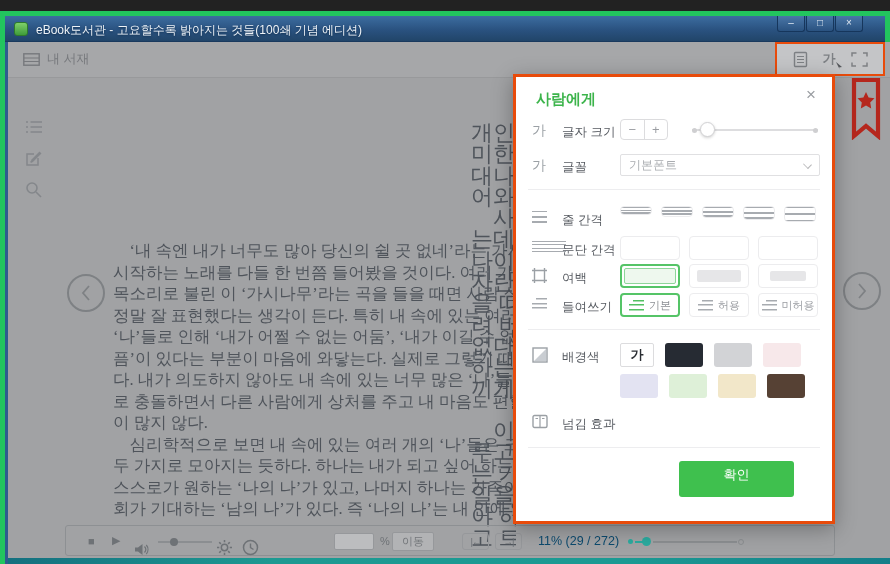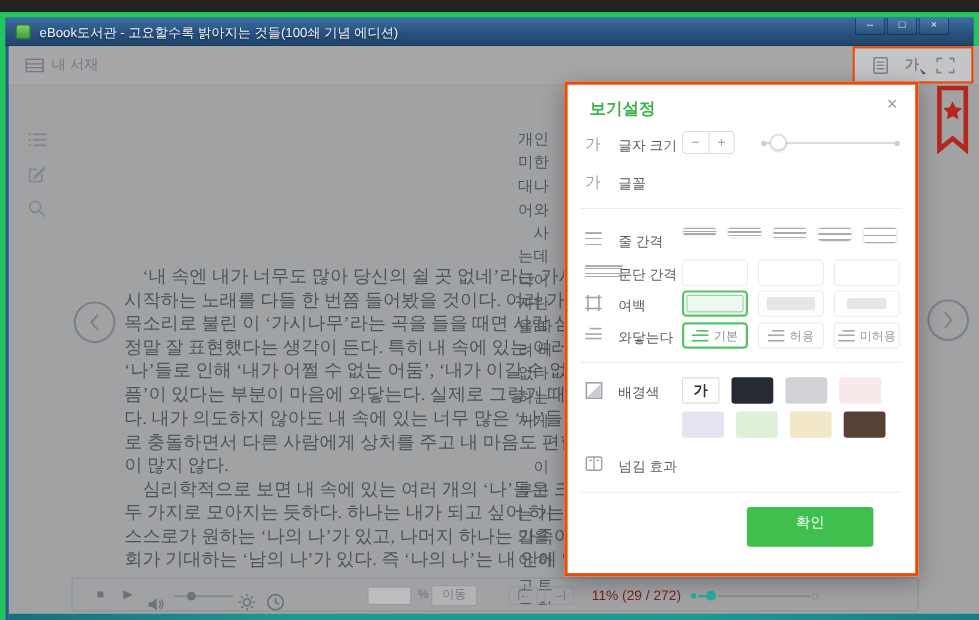--- a/index.html
+++ b/index.html
@@ -39,21 +39,21 @@
   
   .book { position:absolute; left:0; top:36px; width:884px; height:480px;
           font-family:"Liberation Serif", serif; color:#4f545b; }
   .chapter { position:absolute; right:424px; top:38px; text-align:right; }
   .chapter span { display:inline-block; background:#aeb0b2; color:#4b5056; font-size:17px;
                   padding:1px 9px 3px; margin-bottom:7px; letter-spacing:1px; }
   .left-col { position:absolute; left:105px; top:162px; width:360px; white-space:pre;
               font-size:16.5px; }
   .left-col .bline { height:21.5px; min-height:21.5px; }
   .right-col { position:absolute; left:463px; top:40px; width:45px; height:432px;
-               overflow:hidden; white-space:pre; font-size:14px; }
+               overflow:hidden; white-space:pre; font-size:22px; }
   .right-col .bline { height:21.3px; min-height:21.3px; }
 
   .nav-circle { position:absolute; width:38px; height:38px; border-radius:50%;
                 border:2px solid #7e8184; color:#7e8184;
                 display:flex; align-items:center; justify-content:center; }
   .nav-prev { left:59px; top:232px; }
   .nav-next { left:835px; top:230px; }
   .bookmark { position:absolute; left:843px; top:36px; }
 
   
@@ -140,21 +140,21 @@
   .vol-dot { position:absolute; left:12px; top:-3px; width:8px; height:8px; border-radius:50%; background:#6e7276; }
   .tb-gear { left:150px; } .tb-clock { left:176px; }
   .pct-input { position:absolute; left:268px; top:7px; width:40px; height:17px; background:#bcbdbf;
                border:1px solid #96989b; border-radius:2px; font-size:11px; padding:0 3px; color:#55585c; }
   .pct-sign { left:314px; font-size:11px; }
   .go-btn { position:absolute; left:326px; top:6px; width:42px; height:19px; border:1px solid #96989b;
             border-radius:2px; background:#b2b3b5; color:#74777b; font-size:11px; text-align:center; line-height:17px; }
   .jump { position:absolute; top:7px; width:27px; height:17px; border:1px solid #96989b; border-radius:3px;
           font-size:9.5px; text-align:center; line-height:15px; color:#6e7276; letter-spacing:-1px; }
   .jump-start { left:396px; } .jump-end { left:429px; }
-  .progress-text { left:472px; font-size:12.5px; color:#7f1d1d; }
+  .progress-text { left:472px; font-size:12.5px; color:#0c4a6e; }
   .pg-dot1 { position:absolute; left:562px; top:13px; width:5px; height:5px; border-radius:50%; background:#2bab9f; }
   .pg-dash { position:absolute; left:569px; top:15px; width:8px; height:2px; background:#2bab9f; }
   .pg-handle { position:absolute; left:576px; top:11px; width:9px; height:9px; border-radius:50%; background:#2bab9f; }
   .pg-track { position:absolute; left:587px; top:15px; width:84px; height:1.5px; background:#8b8e91; }
   .pg-mark { position:absolute; left:672px; top:12.5px; width:6px; height:6px; border-radius:50%;
              border:1px solid #8b8e91; }
 
   .teal-strip { position:absolute; left:0; top:516px; width:884px; height:10px;
                 background:linear-gradient(90deg,#14707f,#1d9a92 30%,#1b9a93 70%,#147e89); }
 </style>
@@ -264,37 +264,41 @@
       <div class="pg-dash"></div>
       <div class="pg-handle"></div>
       <div class="pg-track"></div>
       <div class="pg-mark"></div>
     </div>
 
     <div class="teal-strip"></div>
   </div>
 
   <div class="panel">
-    <div class="panel-title">보기설정</div>
+    <div class="panel-title">사람에게</div>
     <div class="panel-close">×</div>
 
     <span class="prow-icon" style="top:45px">가</span>
     <span class="prow-label" style="top:47px">글자 크기</span>
     <div class="stepper">
       <span>−</span>
       <span>+</span>
     </div>
     <div class="fs-slider">
       <div class="fs-dot" style="left:0"></div>
       <div class="fs-handle"></div>
       <div class="fs-dot" style="right:0"></div>
     </div>
 
     <span class="prow-icon" style="top:80px">가</span>
     <span class="prow-label" style="top:82px">글꼴</span>
+    <div class="dropdown" style="top:77px">
+      <span>기본폰트</span>
+      <span class="dd-chev"></span>
+    </div>
 
     <div class="pdivider" style="top:112px"></div>
 
     <span class="prow-icon ls4" style="top:134px"></span>
     <span class="prow-label" style="top:135px">줄 간격</span>
     <div class="opt-row" style="top:129px">
         <div class="opt-btn sq ls1">
           <span class="ic"></span>
         </div>
         <div class="opt-btn sq ls2">
@@ -335,21 +339,21 @@
         </div>
         <div class="opt-btn wd m2">
           <div class="inner"></div>
         </div>
         <div class="opt-btn wd m3">
           <div class="inner"></div>
         </div>
       </div>
 
     <span class="prow-icon ind-i" style="top:221px"></span>
-    <span class="prow-label" style="top:222px">와닿는다</span>
+    <span class="prow-label" style="top:222px">들여쓰기</span>
     <div class="opt-row" style="top:216px">
         <div class="opt-btn wd sel">
         <span class="ind-i"></span>
         <span class="lbl">기본</span>
       </div>
         <div class="opt-btn wd">
         <span class="ind-i"></span>
         <span class="lbl">허용</span>
       </div>
         <div class="opt-btn wd">

